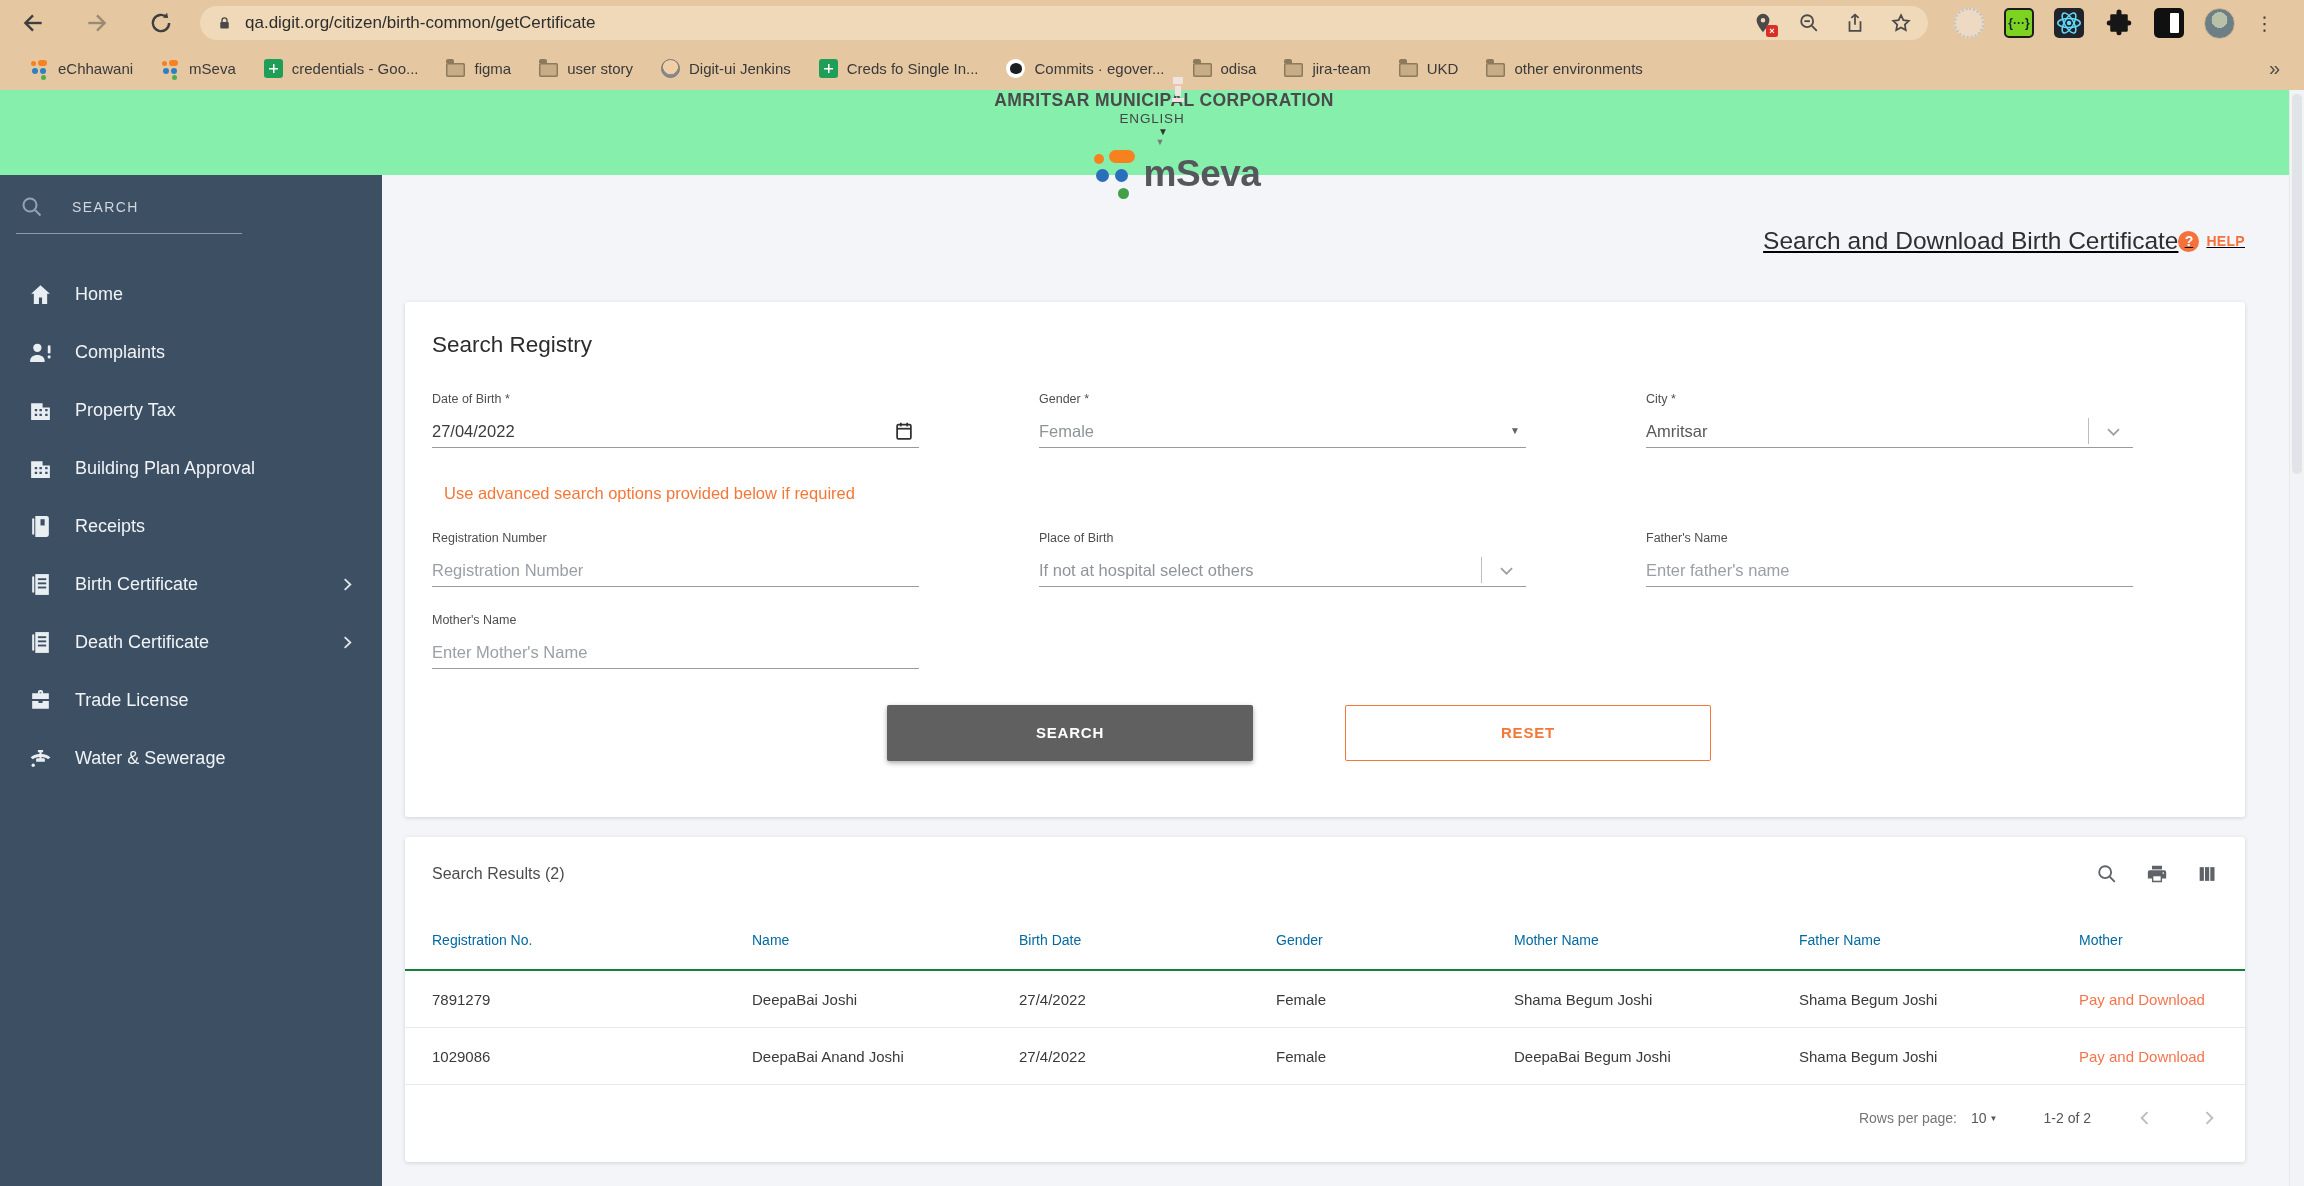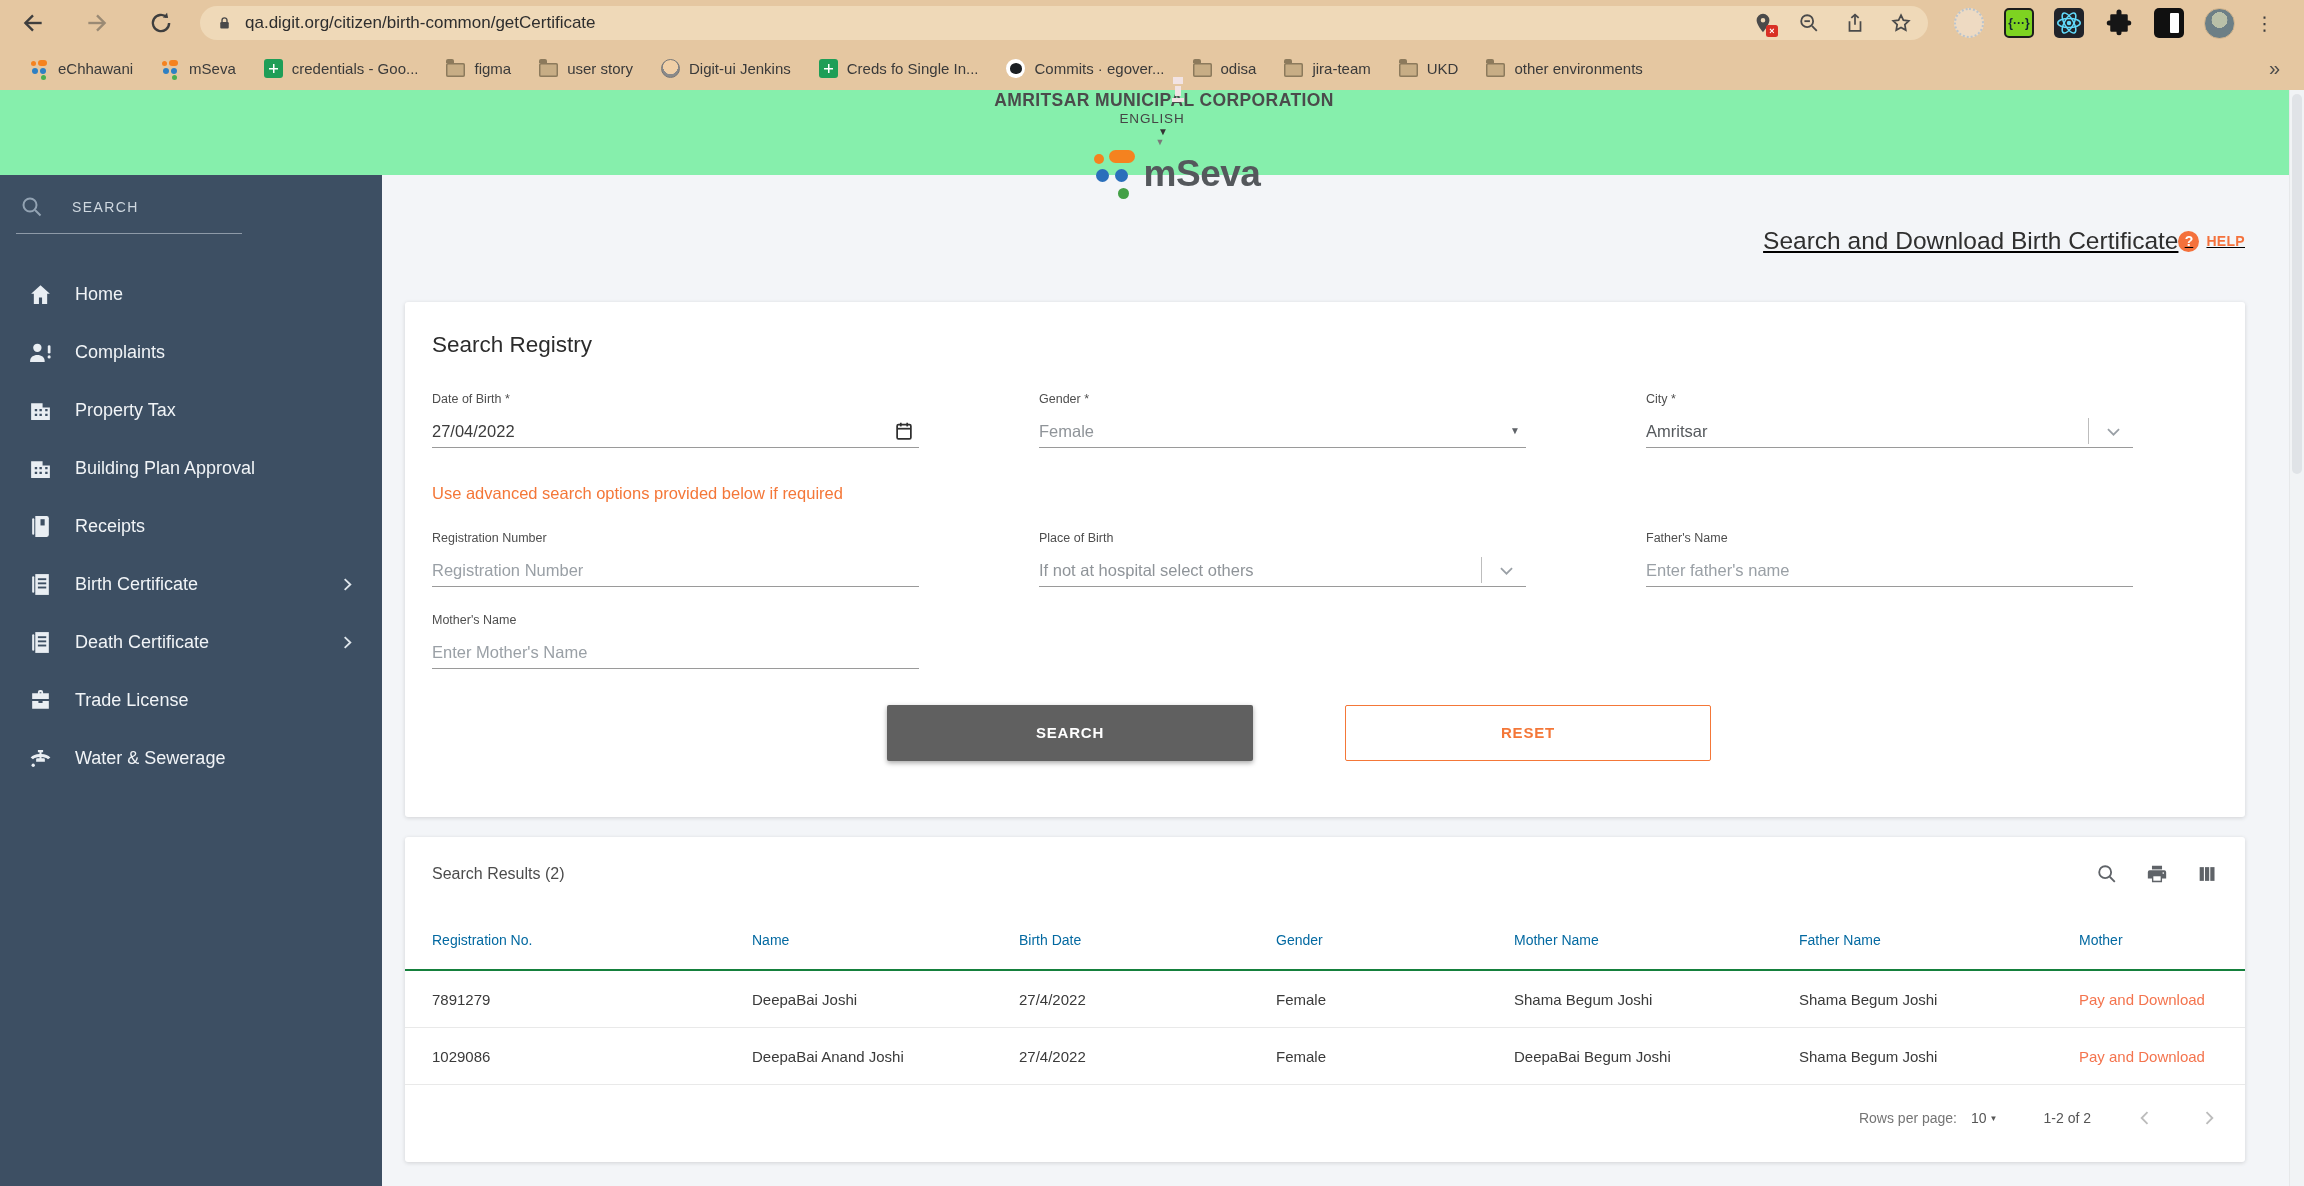--- a/index.html
+++ b/index.html
@@ -110,21 +110,21 @@
   .control input { border:0; outline:0; background:transparent; width:100%; font:inherit; color:#3c3c3c; }
   .control input::placeholder { color:#9aa0a6; opacity:1; }
   .val-gray { color:#8f9499; }
   .val-mid { color:#55595d; }
   .ctl-ic-r { position:absolute; right:4px; top:4px; width:22px; height:22px; color:#2f2f2f; }
   .ctl-ic-r svg{ width:100%; height:100%; }
   .sel-caret { position:absolute; right:6px; top:9px; font-size:10px; color:#5f6368; }
   .sel-divider { position:absolute; right:44px; top:2px; width:1px; height:26px; background:#bdbdbd; }
   .sel-chev { position:absolute; right:10px; top:6px; width:19px; height:19px; color:#9aa0a6; }
   .sel-chev svg{ width:100%; height:100%; }
-  .adv-hint { margin-top:36px; font-size:16.5px; color:#f47738; }
+  .adv-hint { margin-top:36px; font-size:16.5px; color:#f47738;margin-left:12px; }
   .grid-2 { margin-top:28px; }
   .grid-3 { margin-top:26px; grid-template-columns:487px; }
   .btn-row { position:relative; margin-top:36px; height:58px; }
   .btn { position:absolute; top:0; height:56px; width:366px; font-size:15px; font-weight:bold; letter-spacing:.8px; text-align:center; line-height:56px; border-radius:2px; cursor:pointer; }
   .btn-search { left:455px; background:#606060; color:#fff; box-shadow:0 2px 5px rgba(0,0,0,.35); }
   .btn-reset { left:913px; background:#fff; color:#f47738; border:1px solid #f47738; line-height:54px; }
 
   
   .card-results { margin-top:20px; height:325px; }
   .res-head { height:74px; display:flex; align-items:center; padding:0 27px; }

